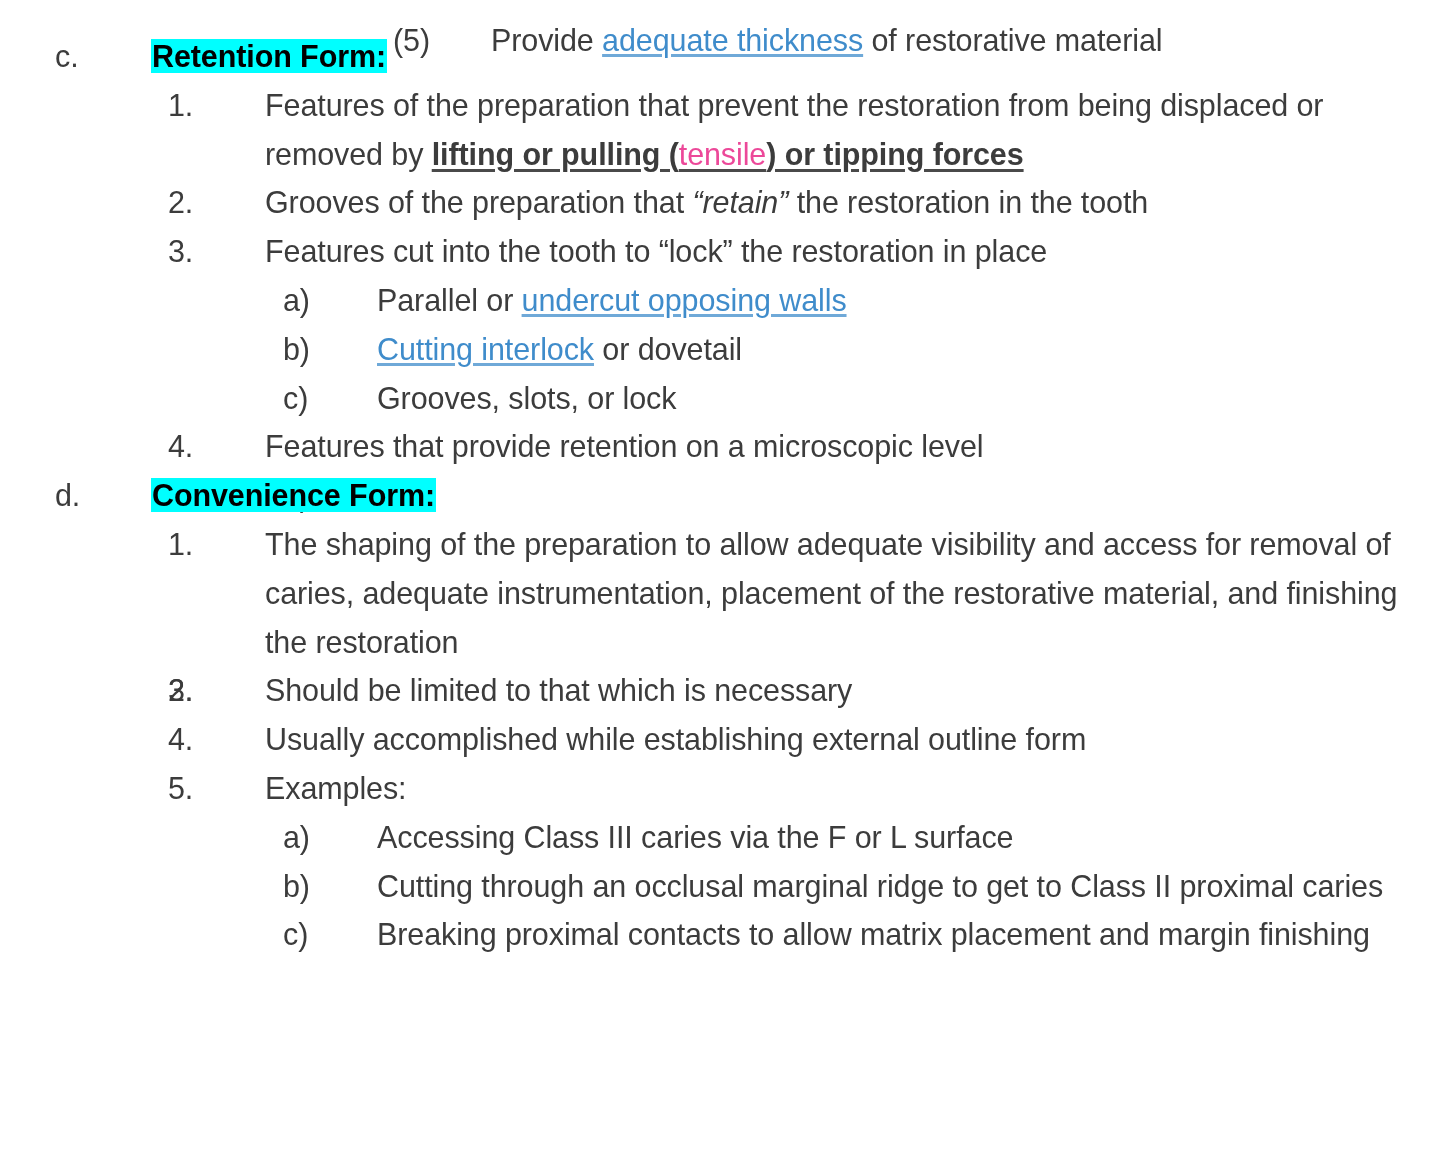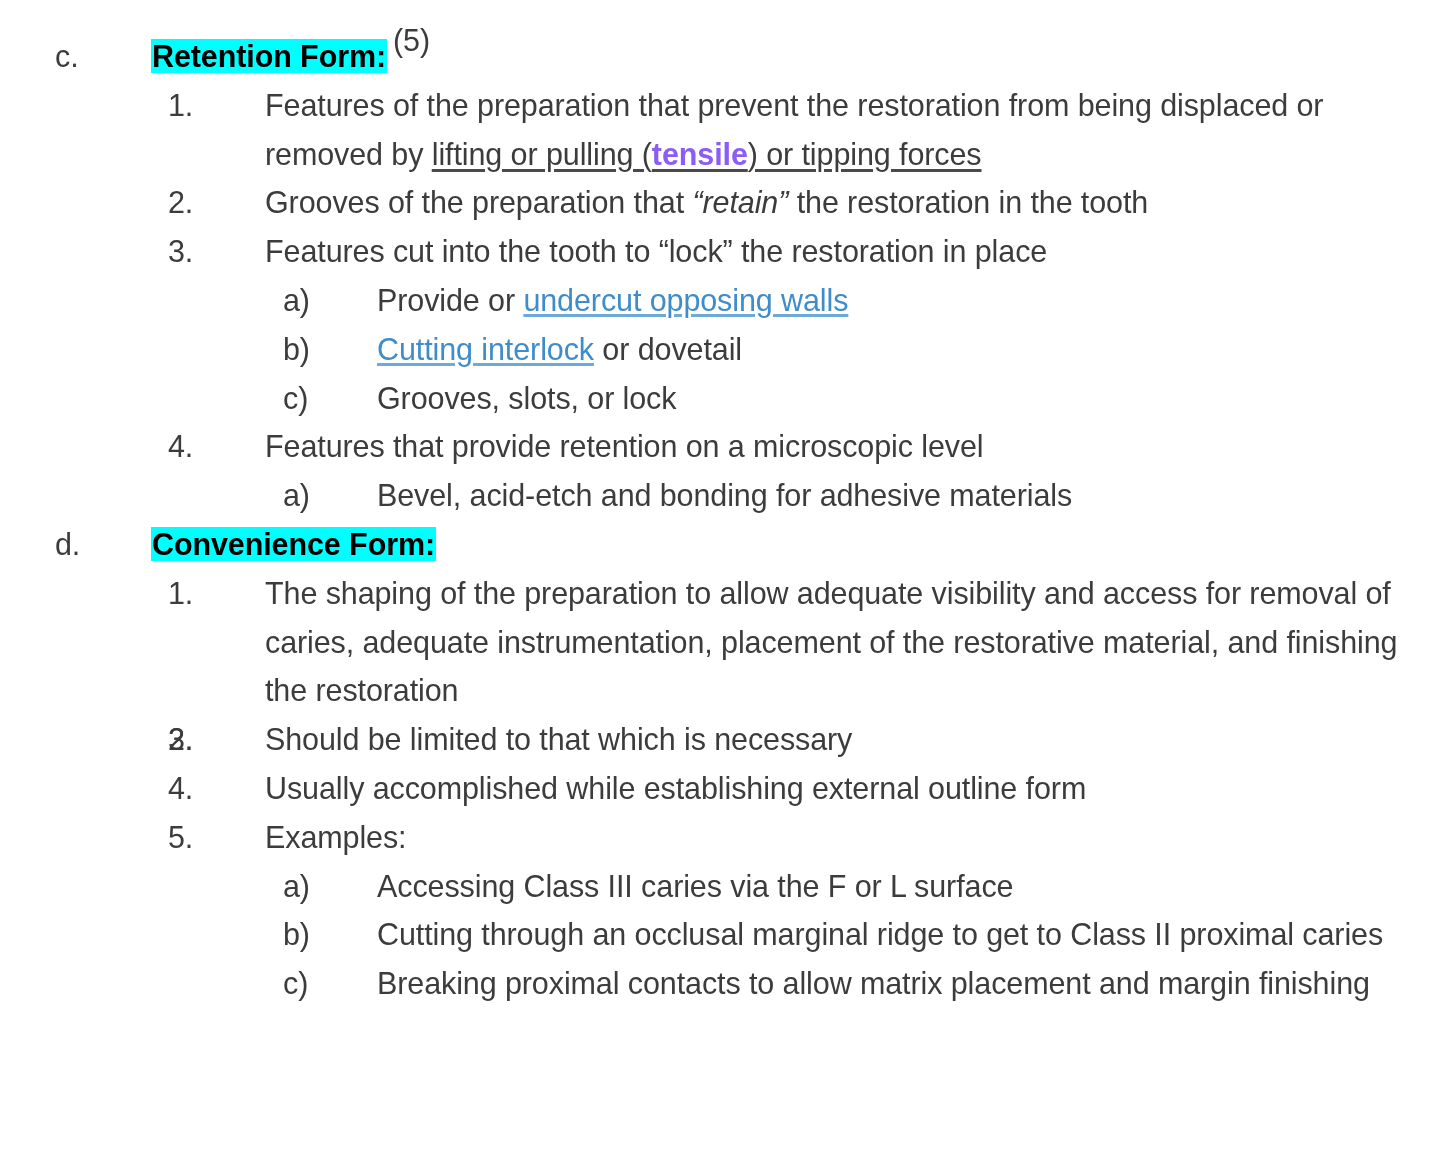--- a/index.html
+++ b/index.html
@@ -79,39 +79,41 @@
   .lnk {
     color: #3f8ccb;
     text-decoration: underline;
     text-decoration-color: #6fa9d8;
     text-underline-offset: 3px;
   }
   .und {
     text-decoration: underline;
     text-decoration-color: #4a4a4a;
     text-underline-offset: 4px;
-  }
-  .b   { font-weight: 700; color: #8b5cf6; }
+    font-weight: bold;
+  }
+  .b   { font-weight: 400; color: #ec4899; }
   .it  { font-style: italic; }
 
   
   .clip-top {
     position: absolute;
     top: -16px;
     left: 0;
     right: 0;
   }
 </style>
 </head>
 <body>
 
 <div class="page">
 
   <div class="row lvl-d clip-top">
     <span class="marker">(5)</span>
+    <span class="rowtext"><span>Provide </span><span class="lnk">adequate thickness</span><span> of restorative material</span></span>
   </div>
 
   <div class="row lvl-a" style="margin-top:32px;">
     <span class="marker">c.</span>
     <span class="rowtext"><span class="hl">Retention Form:</span></span>
   </div>
 
   <div class="row lvl-b w-b">
     <span class="marker">1.</span>
     <span class="rowtext"><span>Features of the preparation that prevent the restoration from being displaced or removed by </span><span class="und">lifting or pulling (</span><span class="und b">tensile</span><span class="und">) or tipping forces</span></span>
@@ -122,41 +124,40 @@
     <span class="rowtext"><span>Grooves of the preparation that </span><span class="it">“retain”</span><span> the restoration in the tooth</span></span>
   </div>
 
   <div class="row lvl-b w-b">
     <span class="marker">3.</span>
     <span class="rowtext">Features cut into the tooth to “lock” the restoration in place</span>
   </div>
 
   <div class="row lvl-c w-c">
     <span class="marker">a)</span>
-    <span class="rowtext"><span>Provide or </span><span class="lnk">undercut opposing walls</span><span></span></span>
+    <span class="rowtext"><span>Parallel or </span><span class="lnk">undercut opposing walls</span><span></span></span>
   </div>
 
   <div class="row lvl-c w-c">
     <span class="marker">b)</span>
     <span class="rowtext"><span></span><span class="lnk">Cutting interlock</span><span> or dovetail</span></span>
   </div>
 
   <div class="row lvl-c w-c">
     <span class="marker">c)</span>
     <span class="rowtext">Grooves, slots, or lock</span>
   </div>
 
   <div class="row lvl-b w-b">
     <span class="marker">4.</span>
     <span class="rowtext">Features that provide retention on a microscopic level</span>
   </div>
 
   <div class="row lvl-c w-c">
     <span class="marker">a)</span>
-    <span class="rowtext">Bevel, acid-etch and bonding for adhesive materials</span>
   </div>
 
   <div class="row lvl-a">
     <span class="marker">d.</span>
     <span class="rowtext"><span class="hl">Convenience Form:</span></span>
   </div>
 
   <div class="row lvl-b" style="max-width:1280px;">
     <span class="marker">1.</span>
     <span class="rowtext">The shaping of the preparation to allow adequate visibility and access for removal of caries, adequate instrumentation, placement of the restorative material, and finishing the restoration</span>

